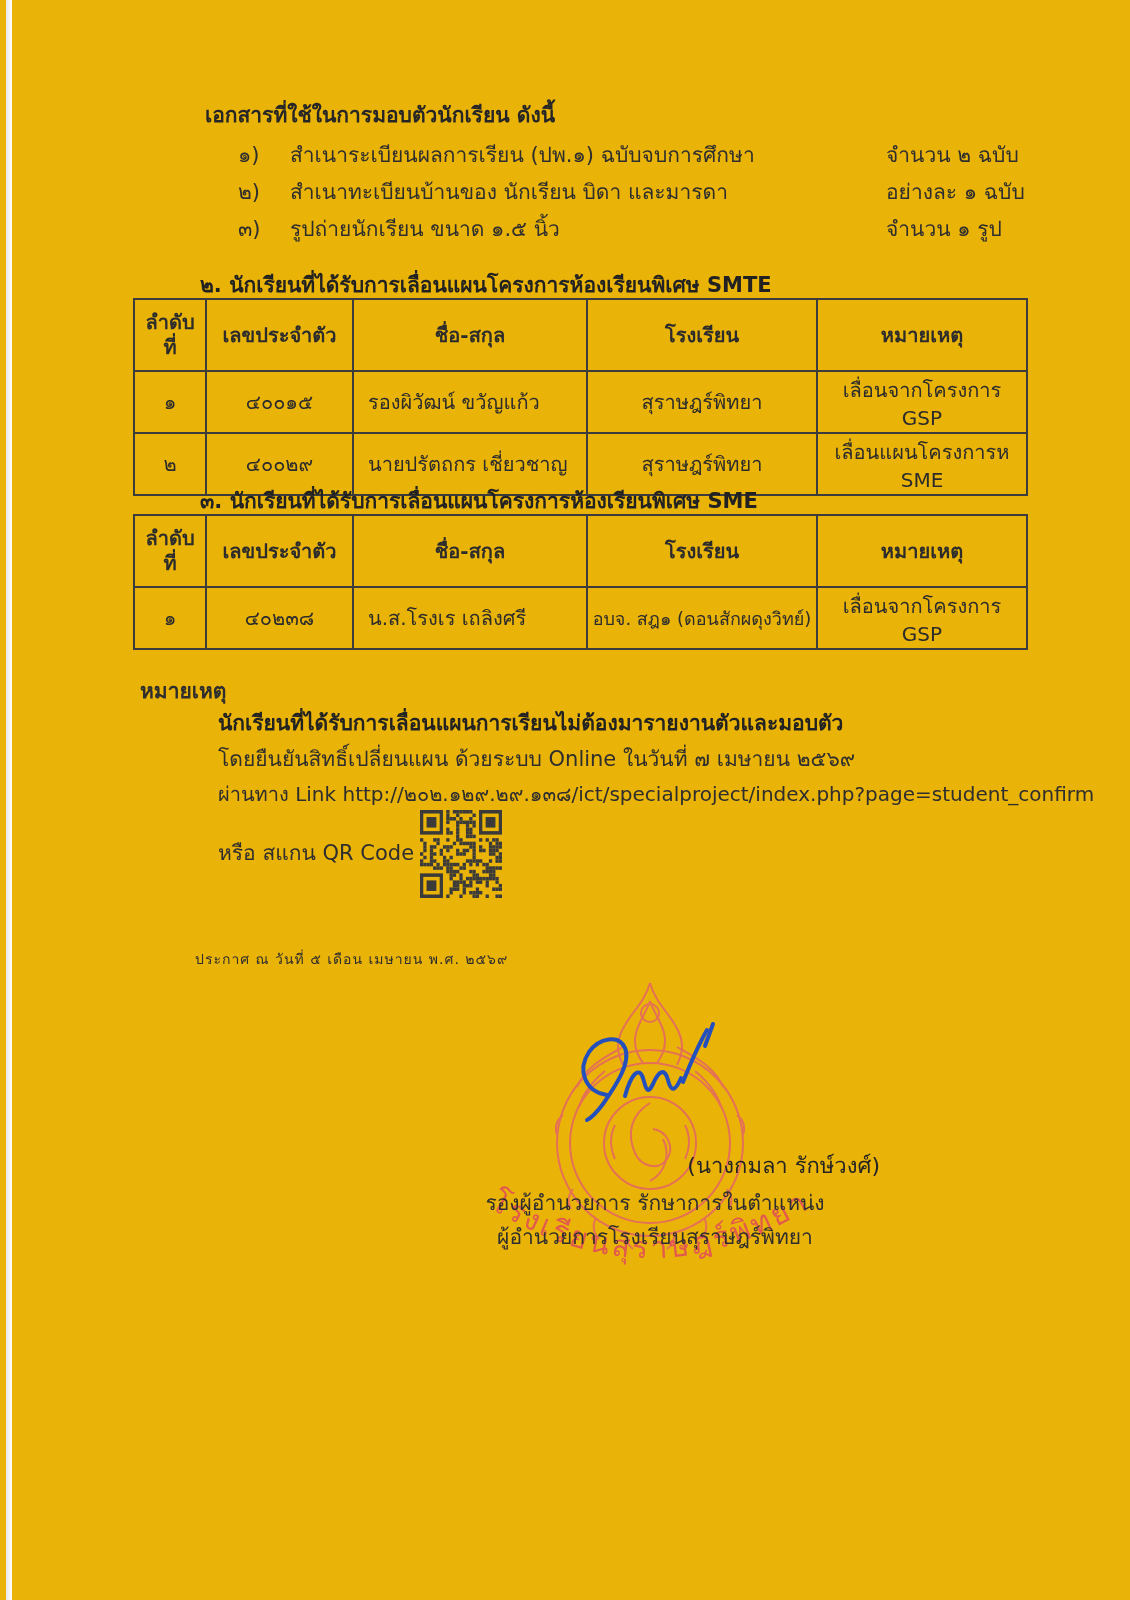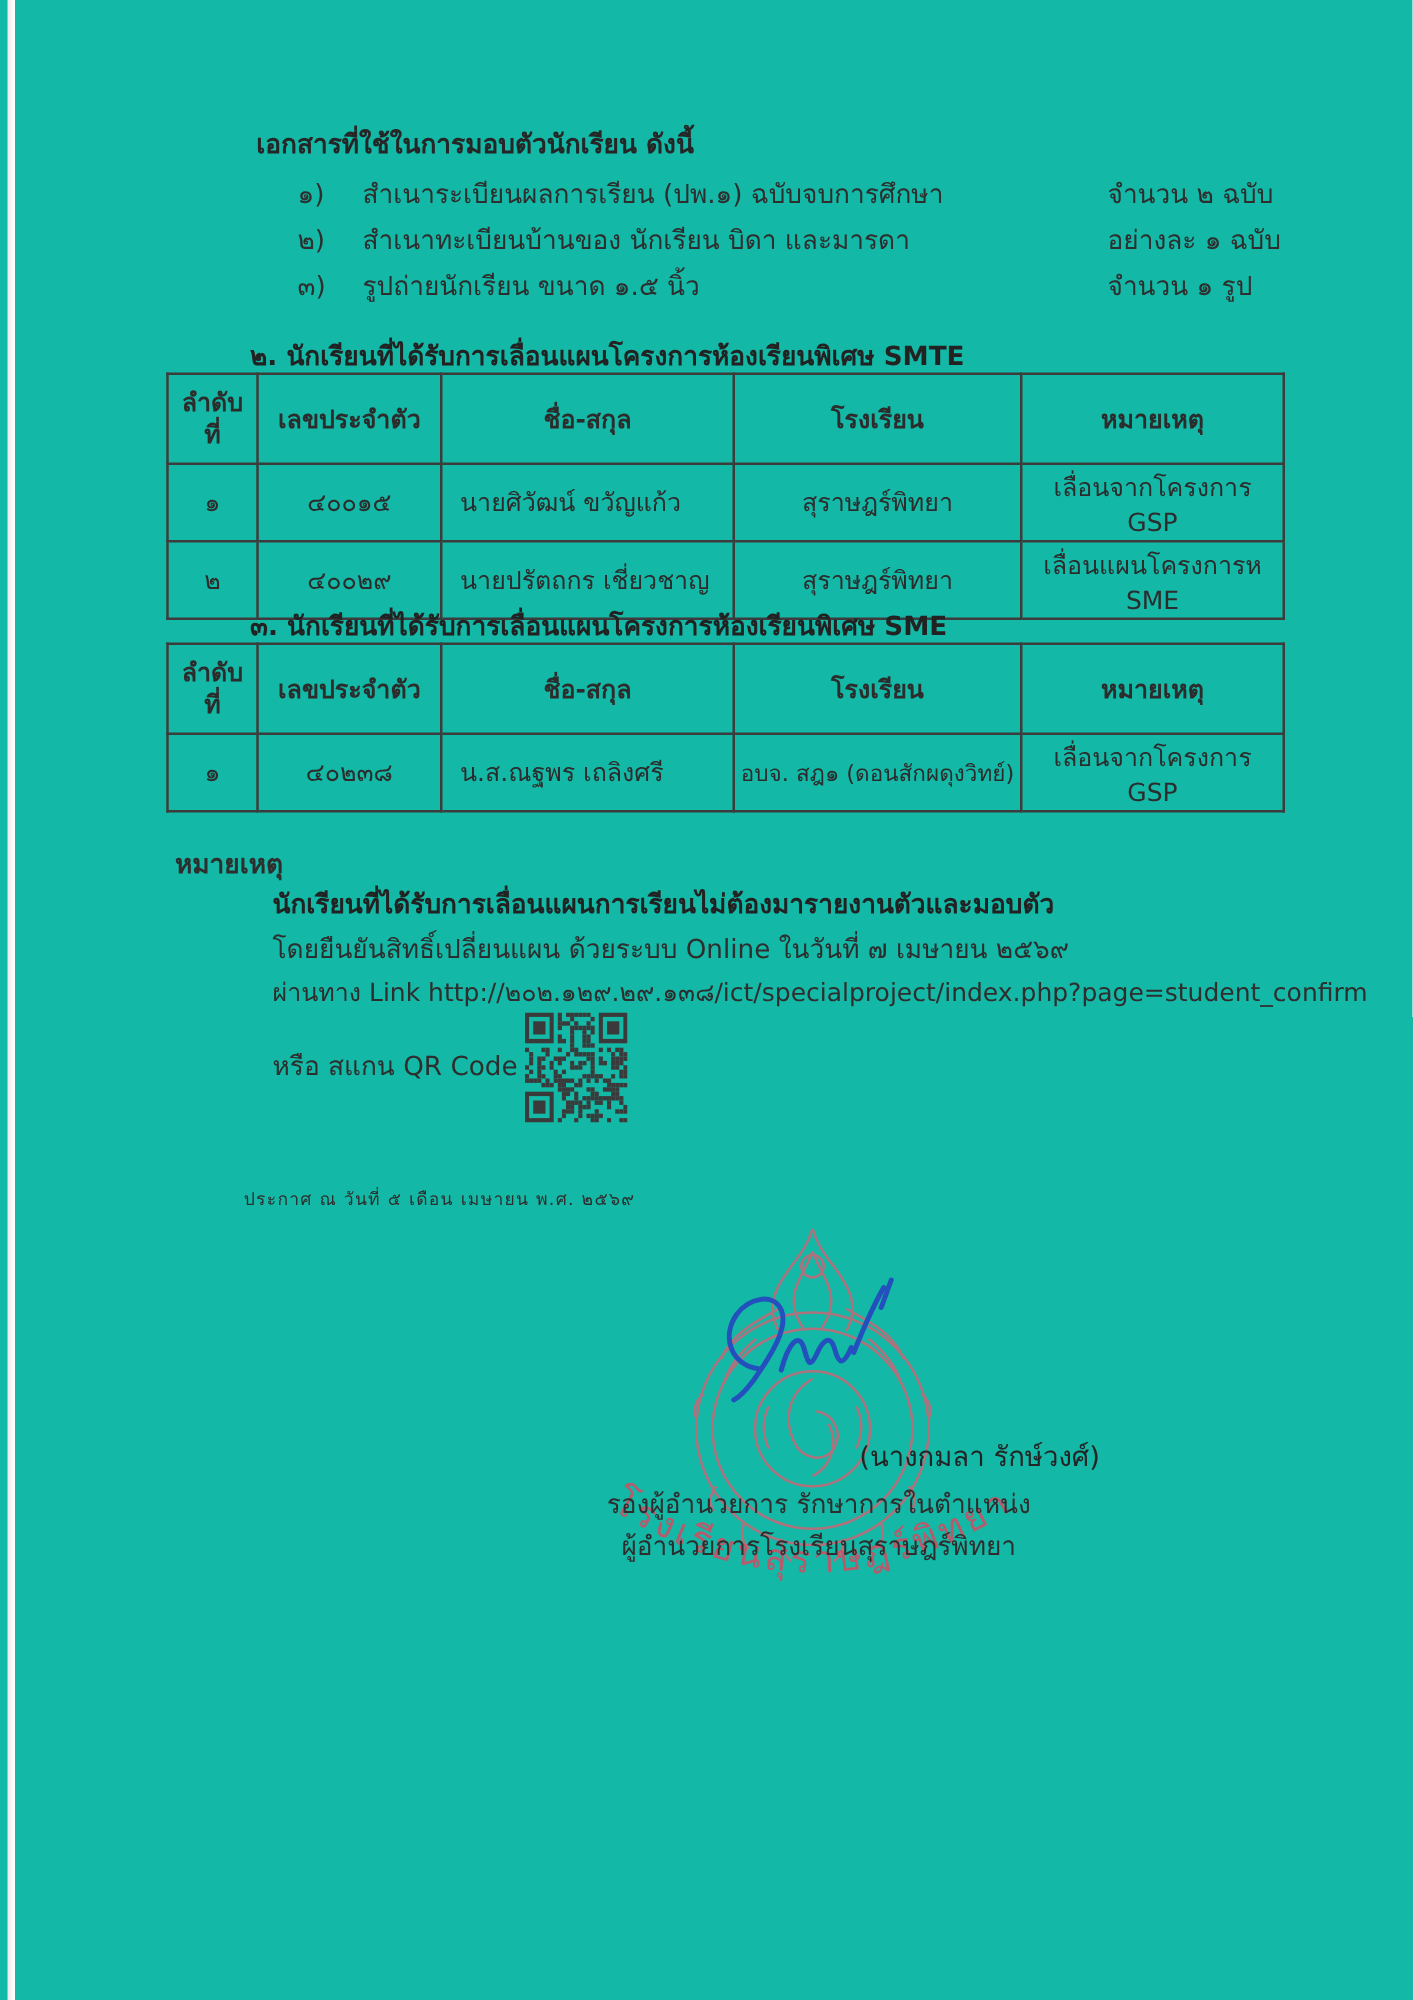--- a/index.html
+++ b/index.html
@@ -1,19 +1,19 @@
 <!DOCTYPE html>
 <html><head>
 <meta charset="utf-8">
 <style>
   html,body{margin:0;padding:0;background:#ffffff;}
   .page{
     position:relative;
     width:1130px;height:1600px;
-    background:#14b8a6;
+    background:#eab308;
     font-family:"DejaVu Sans","Liberation Sans",sans-serif;
     color:#2e2e2e;
     overflow:hidden;
   }
   .edge-shadow{
     position:absolute;left:6px;top:0;width:6px;height:100%;
     background:linear-gradient(90deg,#e9e9e9,#f7f7f7 60%,#ffffff);
   }
   .abs{position:absolute;}
   .doc-title{left:205px;top:98px;font-size:21px;font-weight:bold;color:#262626;}
@@ -90,21 +90,21 @@
         <th>เลขประจำตัว</th>
         <th>ชื่อ-สกุล</th>
         <th>โรงเรียน</th>
         <th>หมายเหตุ</th>
       </tr>
     </thead>
     <tbody>
       <tr>
         <td>๑</td>
         <td>๔๐๐๑๕</td>
-        <td class="name">นายศิวัฒน์ ขวัญแก้ว</td>
+        <td class="name">รองผิวัฒน์ ขวัญแก้ว</td>
         <td>สุราษฎร์พิทยา</td>
         <td>เลื่อนจากโครงการ GSP</td>
       </tr>
       <tr>
         <td>๒</td>
         <td>๔๐๐๒๙</td>
         <td class="name">นายปรัตถกร เชี่ยวชาญ</td>
         <td>สุราษฎร์พิทยา</td>
         <td>เลื่อนแผนโครงการห SME</td>
       </tr>
@@ -126,21 +126,21 @@
         <th>เลขประจำตัว</th>
         <th>ชื่อ-สกุล</th>
         <th>โรงเรียน</th>
         <th>หมายเหตุ</th>
       </tr>
     </thead>
     <tbody>
       <tr>
         <td>๑</td>
         <td>๔๐๒๓๘</td>
-        <td class="name">น.ส.ณฐพร เถลิงศรี</td>
+        <td class="name">น.ส.โรงเร เถลิงศรี</td>
         <td class="tight">อบจ. สฎ๑  (ดอนสักผดุงวิทย์)</td>
         <td>เลื่อนจากโครงการ GSP</td>
       </tr>
     </tbody>
   </table>
 
   <div class="abs note-label">หมายเหตุ</div>
   <div class="abs note-line1">นักเรียนที่ได้รับการเลื่อนแผนการเรียนไม่ต้องมารายงานตัวและมอบตัว</div>
   <div class="abs note-line2">โดยยืนยันสิทธิ์เปลี่ยนแผน ด้วยระบบ Online  ในวันที่ ๗ เมษายน ๒๕๖๙</div>
   <div class="abs note-line3">ผ่านทาง Link http://๒๐๒.๑๒๙.๒๙.๑๓๘/ict/specialproject/index.php?page=student_confirm</div>

